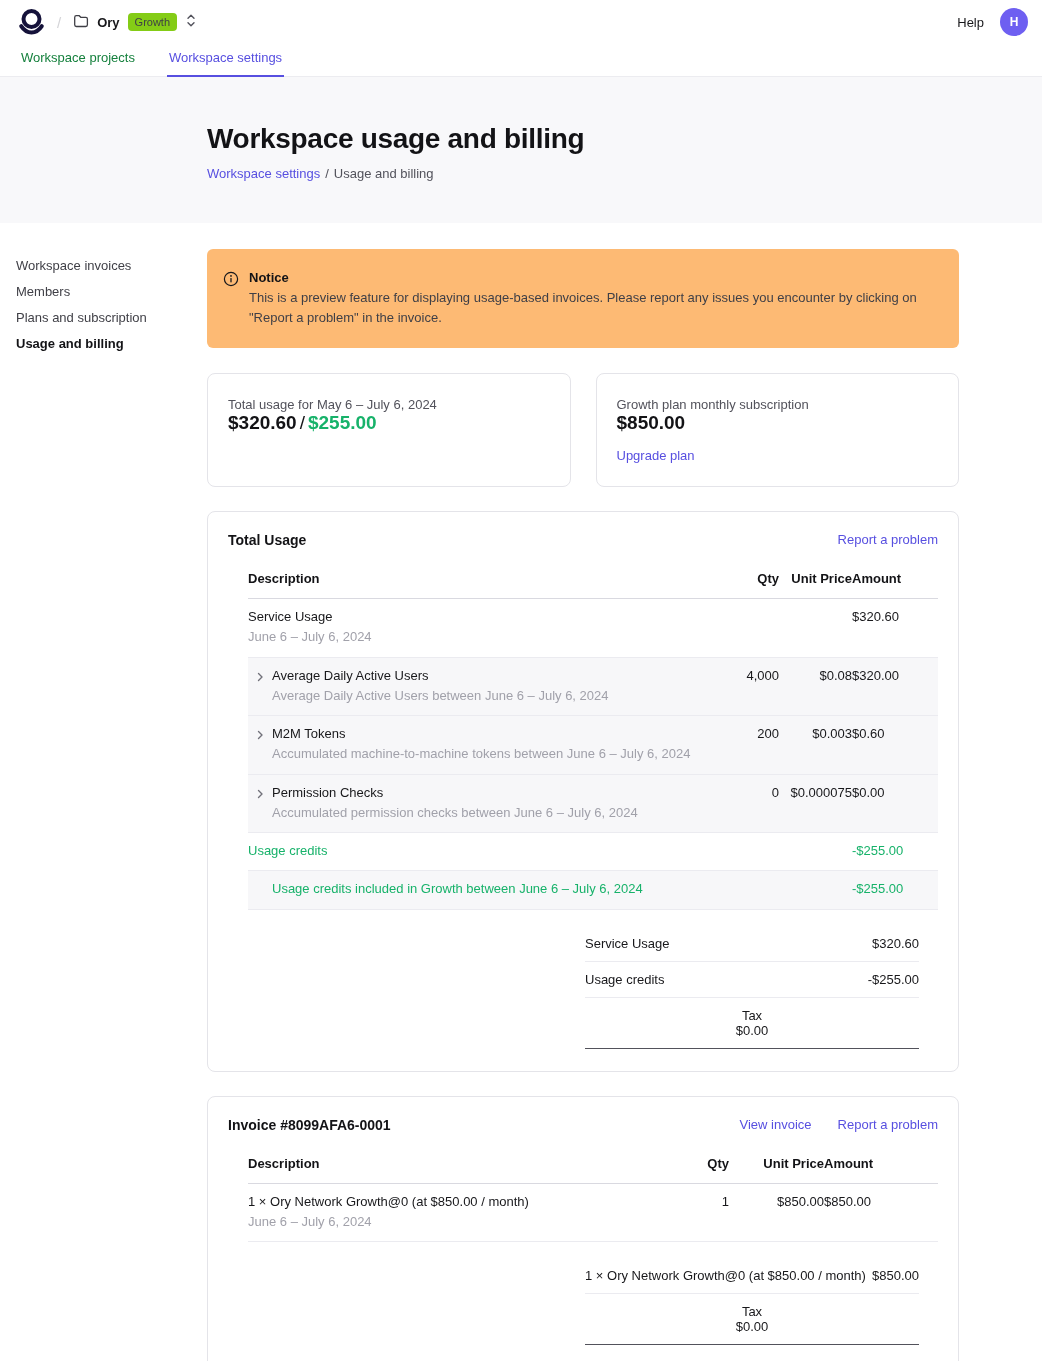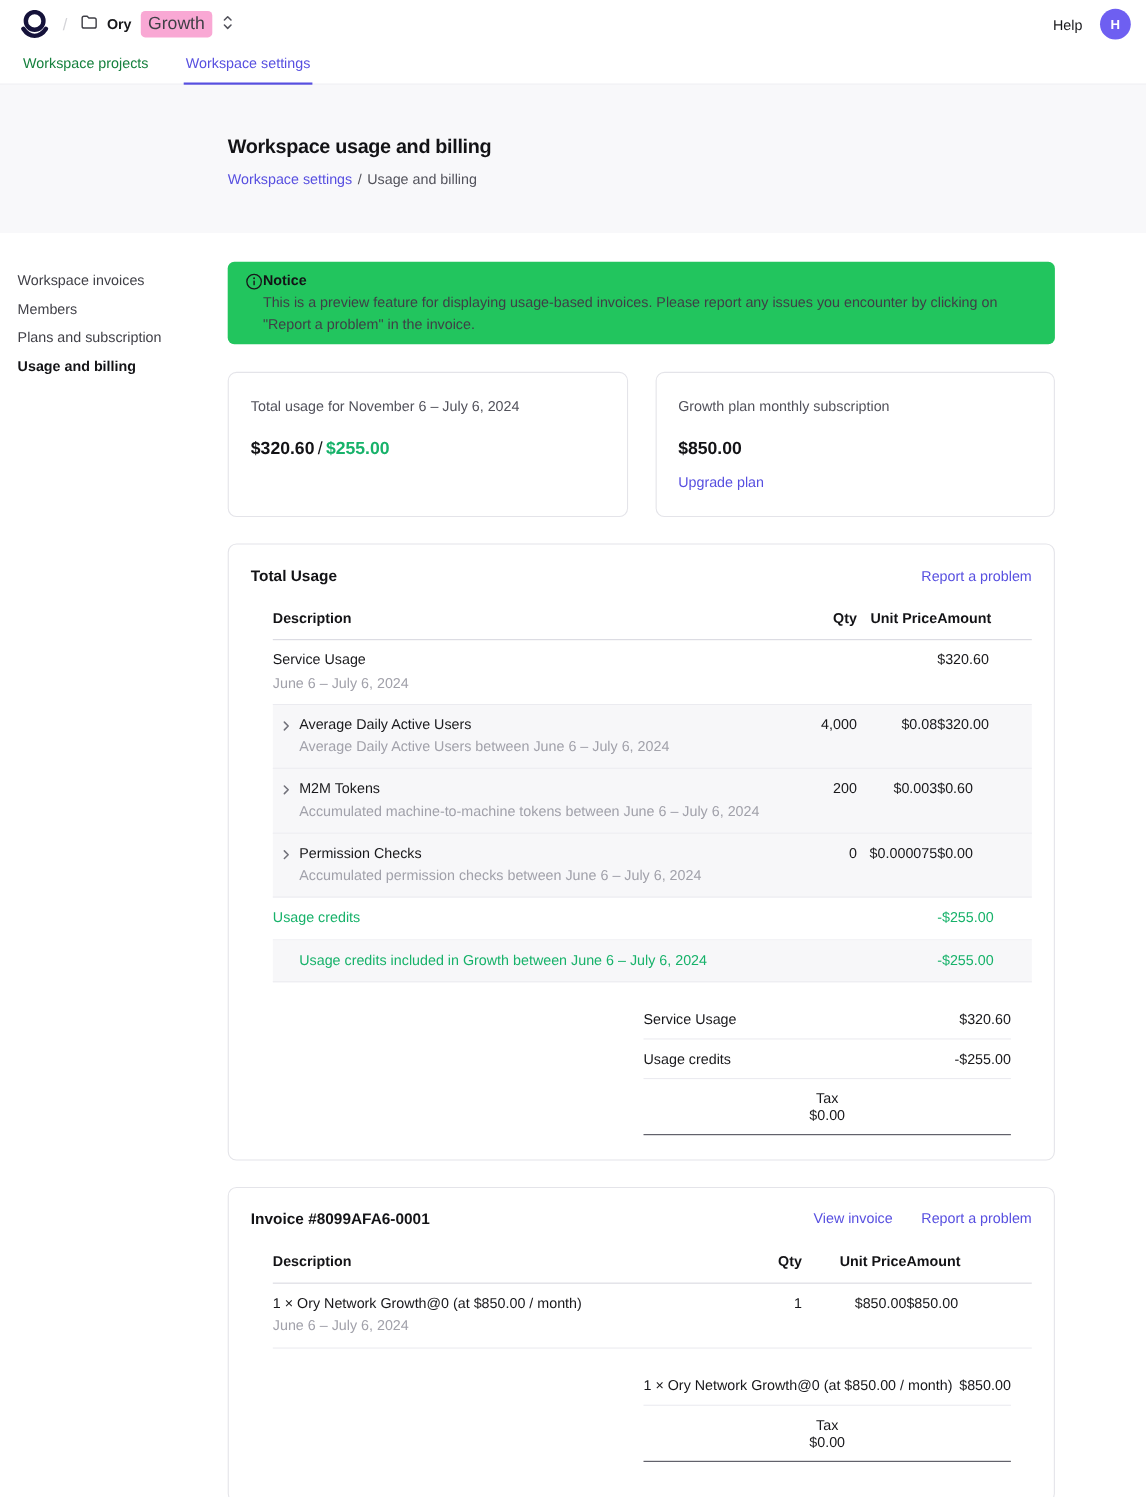--- a/index.html
+++ b/index.html
@@ -10,54 +10,54 @@
   }
   a { text-decoration:none; cursor:pointer; }
 
   
   .topbar { height:44px; display:flex; align-items:center; justify-content:space-between; padding:0 14px 0 18px; background:#fff; }
   .topbar-left { display:flex; align-items:center; gap:12px; }
   .logo { display:flex; align-items:center; cursor:pointer; }
   .slash { color:#d4d4d8; font-size:15px; }
   .ws { display:flex; align-items:center; gap:8px; cursor:pointer; }
   .ws-name { font-weight:600; color:#18181b; }
-  .badge { background:#f9a8d4; color:#3f3f46; font-size:16px; padding:2px 7px; border-radius:4px; line-height:1.3; }
+  .badge { background:#84cc16; color:#3f3f46; font-size:11px; padding:2px 7px; border-radius:4px; line-height:1.3; }
   .topbar-right { display:flex; align-items:center; gap:16px; }
   .help { color:#18181b; }
   .avatar { width:28px; height:28px; border-radius:50%; background:#6e5ff1; color:#fff; display:flex; align-items:center; justify-content:center; font-size:12px; font-weight:700; cursor:pointer; }
 
   
   .tabs { display:flex; gap:30px; padding:0 19px; border-bottom:1px solid #ececf0; background:#fff; }
   .tab { padding:6px 2px 10px; color:#15803d; }
   .tab.active { color:#574fe0; border-bottom:2px solid #574fe0; margin-bottom:-1px; }
 
   
   .page-header { background:#f8f8fa; padding:46px 0 42px 207px; }
-  .page-header h1 { margin:0; font-size:18px; font-weight:700; color:#131316; letter-spacing:-0.3px; }
+  .page-header h1 { margin:0; font-size:28px; font-weight:700; color:#131316; letter-spacing:-0.3px; }
   .breadcrumb { margin-top:11px; display:flex; gap:5px; color:#52525b; }
   .breadcrumb a { color:#574fe0; }
 
   
   .content { display:flex; padding:26px 16px 24px; background:#fff; }
   .sidebar { width:191px; padding-top:9px; }
   .side-item { display:block; margin-bottom:9px; color:#3f3f46; line-height:1.3; }
   .side-item.active { font-weight:700; color:#131316; }
   .main { width:752px; }
 
   
-  .notice { background:#22c55e; border-radius:6px; padding:9px 16px; display:flex; }
+  .notice { background:#fdba74; border-radius:6px; padding:21px 16px; display:flex; gap:10px; }
   .notice-icon { flex:0 0 auto; margin-top:1px; }
   .notice-title { font-weight:700; color:#131316; margin-bottom:3px; }
   .notice-body { color:#3f3f46; line-height:1.5; }
 
   
   .cards { display:flex; gap:25px; margin-top:25px; }
   .card { flex:1; border:1px solid #e4e4e9; border-radius:8px; padding:23px 20px; }
   .card-label { color:#52525b; }
-  .card-amount { margin-top:22px; font-size:16px; font-weight:600; color:#131316; line-height:1.2; }
+  .card-amount { margin-top:0; font-size:19px; font-weight:600; color:#131316; line-height:1.2; }
   .card-amount .sep { font-weight:400; margin:0 3px; }
   .card-amount .credit { color:#17b26a; }
   .card-link { display:block; margin-top:13px; color:#574fe0; }
 
   
   .panel { border:1px solid #e4e4e9; border-radius:8px; padding:20px 20px 22px; margin-top:24px; }
   .panel-head { display:flex; align-items:center; justify-content:space-between; padding-bottom:14px; }
   .panel-title { font-size:14px; font-weight:700; color:#131316; }
   .panel-links { display:flex; gap:26px;margin-left:32px; }
   .panel-link { color:#574fe0; }
@@ -157,21 +157,21 @@
         </svg>
       </span>
       <div>
         <div class="notice-title">Notice</div>
         <div class="notice-body">This is a preview feature for displaying usage-based invoices. Please report any issues you encounter by clicking on "Report a problem" in the invoice.</div>
       </div>
     </div>
 
     <div class="cards">
       <div class="card">
-        <div class="card-label">Total usage for November 6 – July 6, 2024</div>
+        <div class="card-label">Total usage for May 6 – July 6, 2024</div>
         <div class="card-amount">
           <span>$320.60</span><span class="sep">/</span><span class="credit">$255.00</span>
         </div>
       </div>
       <div class="card">
         <div class="card-label">Growth plan monthly subscription</div>
         <div class="card-amount">$850.00</div>
         <a class="card-link">Upgrade plan</a>
       </div>
     </div>

